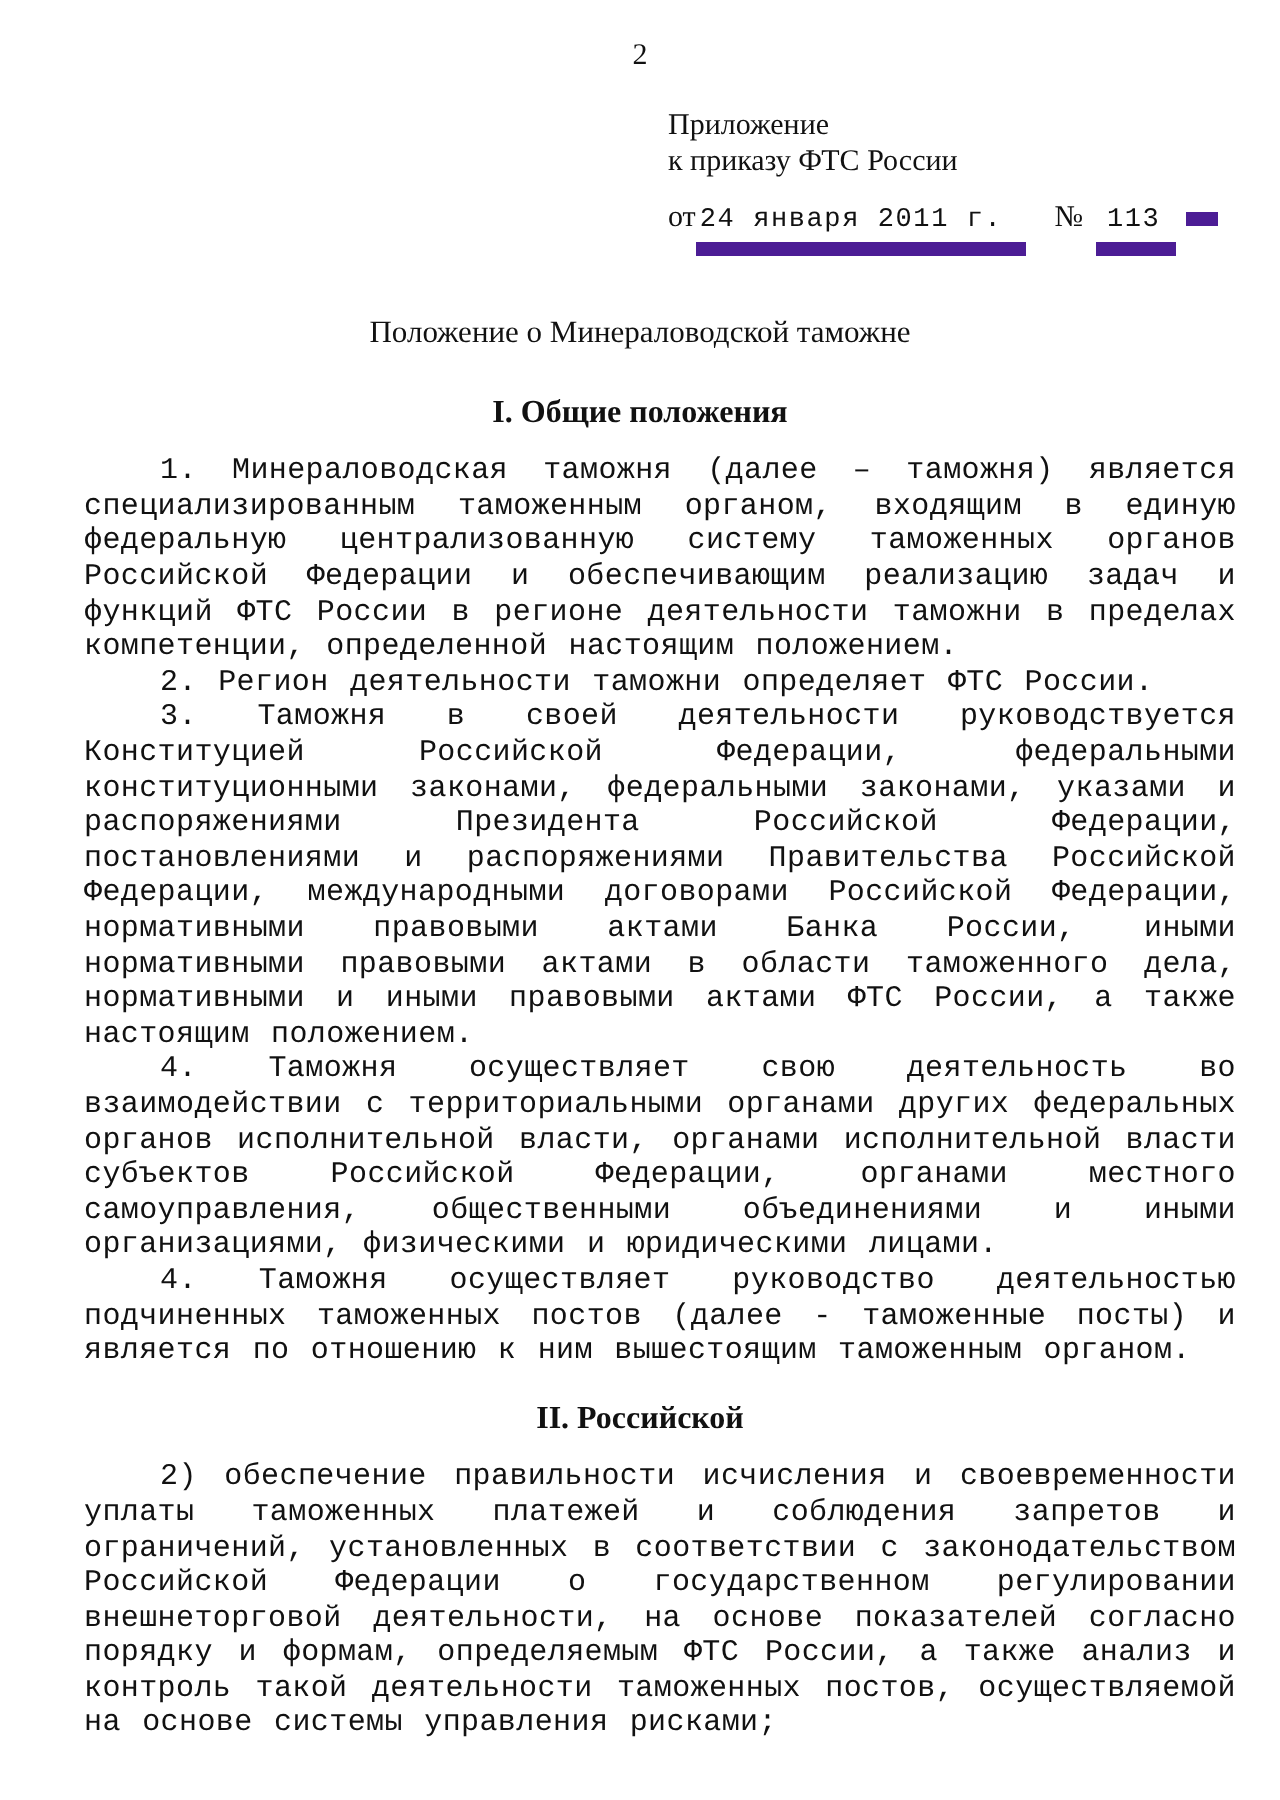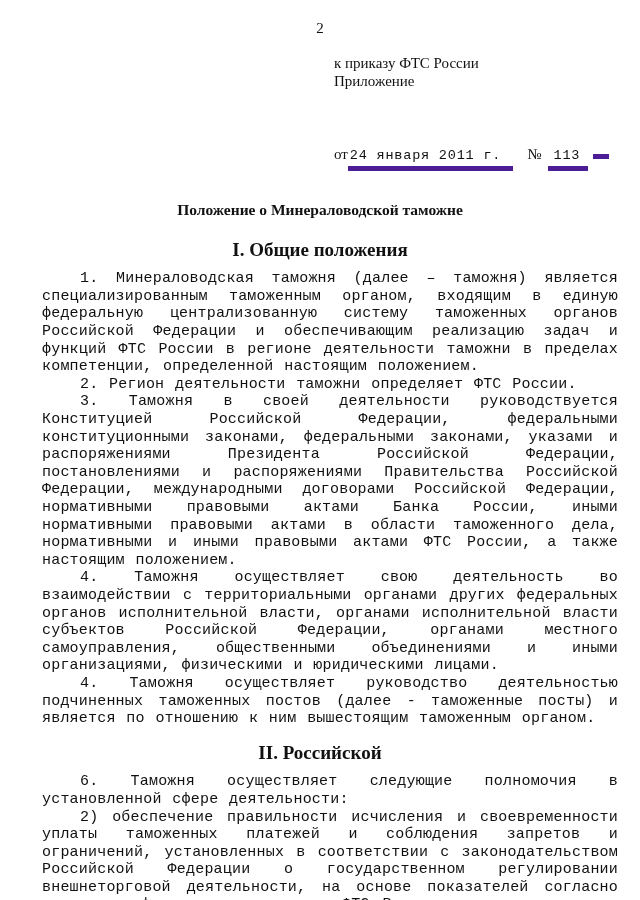--- a/index.html
+++ b/index.html
@@ -27,80 +27,78 @@
   }
   .appendix {
     margin-left: 292px;
     margin-top: 16px;
     line-height: 18.5px;
     white-space: nowrap;
   }
   .appendix .line { display: block; }
   .date-line { margin-top: 1px; }
   .fill {
-    border-bottom: 5px solid #4c1d95;
+    border-bottom: 7px solid #4c1d95;
     display: inline-block;
-    margin-top: 48px;
   }
   .mono {
     font-family: "Liberation Mono", monospace;
     font-size: 13.5px;
     letter-spacing: 0.8px;
   }
   .date-fill { padding: 0 12px 1px 2px; }
   .num-fill  { padding: 0 8px 1px 6px; margin-left: 6px; }
   .tail-fill { width: 16px; margin-left: 5px; height: 14px; }
   .num-sign  { margin-left: 14px; }
   .doc-title {
-    font-weight: bold;
+    font-weight: normal;
     text-align: center;
     margin: 30px -22px 0 -42px;
     font-size: 15.5px;
   }
   .section-heading {
     font-weight: bold;
     text-align: center;
     margin: 22px -22px 12px -42px;
-    font-size: 19px;
+    font-size: 16px;
   }
   .section-heading.second { margin-top: 16px; }
   .body-text p {
     margin: 0;
     text-align: justify;
     text-indent: 38px;
     word-spacing: 1.5px;
     letter-spacing: 0.2px;
     font-family: Liberation Mono, monospace;
   }
 </style>
 </head>
 <body>
 
 <div class="page">
 
   <div class="page-number">2</div>
 
   <div class="appendix">
+    <span class="line">Приложение</span>
     <span class="line">к приказу ФТС России</span>
-    <span class="line">Приложение</span>
     <span class="line date-line"><span>от</span><span class="fill mono date-fill">24 января 2011 г.</span><span class="num-sign">№</span><span class="fill mono num-fill">113</span><span class="fill tail-fill"></span></span>
   </div>
 
   <div class="doc-title">Положение о Минераловодской таможне</div>
 
   <div class="section-heading">I. Общие положения</div>
 
   <div class="body-text">
     <p>1. Минераловодская таможня (далее – таможня) является специализированным таможенным органом, входящим в единую федеральную централизованную систему таможенных органов Российской Федерации и обеспечивающим реализацию задач и функций ФТС России в регионе деятельности таможни в пределах компетенции, определенной настоящим положением.</p>
     <p>2. Регион деятельности таможни определяет ФТС России.</p>
     <p>3. Таможня в своей деятельности руководствуется Конституцией Российской Федерации, федеральными конституционными законами, федеральными законами, указами и распоряжениями Президента Российской Федерации, постановлениями и распоряжениями Правительства Российской Федерации, международными договорами Российской Федерации, нормативными правовыми актами Банка России, иными нормативными правовыми актами в области таможенного дела, нормативными и иными правовыми актами ФТС России, а также настоящим положением.</p>
     <p>4. Таможня осуществляет свою деятельность во взаимодействии с территориальными органами других федеральных органов исполнительной власти, органами исполнительной власти субъектов Российской Федерации, органами местного самоуправления, общественными объединениями и иными организациями, физическими и юридическими лицами.</p>
     <p>4. Таможня осуществляет руководство деятельностью подчиненных таможенных постов (далее - таможенные посты) и является по отношению к ним вышестоящим таможенным органом.</p>
   </div>
 
   <div class="section-heading second">II. Российской</div>
 
   <div class="body-text">
-    <p>6. Таможня осуществляет следующие полномочия в установленной сфере деятельности:</p>
     <p>2) обеспечение правильности исчисления и своевременности уплаты таможенных платежей и соблюдения запретов и ограничений, установленных в соответствии с законодательством Российской Федерации о государственном регулировании внешнеторговой деятельности, на основе показателей согласно порядку и формам, определяемым ФТС России, а также анализ и контроль такой деятельности таможенных постов, осуществляемой на основе системы управления рисками;</p>
   </div>
 
 </div>
 
 </body></html>

